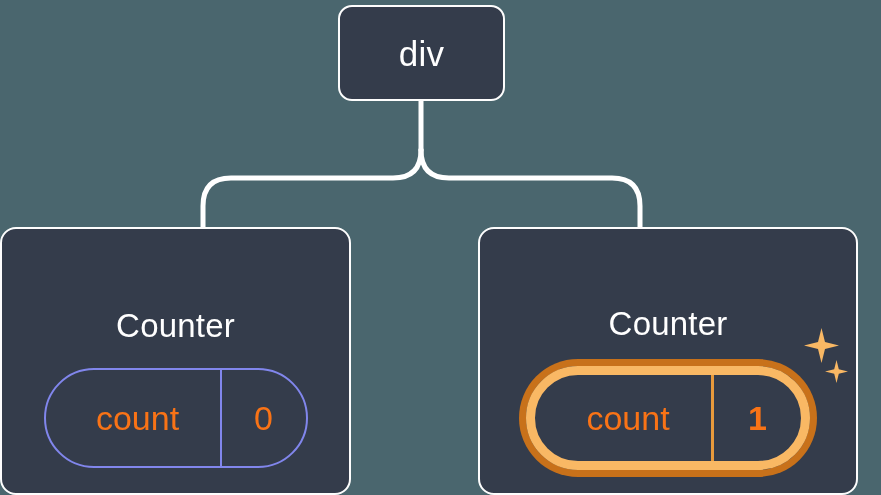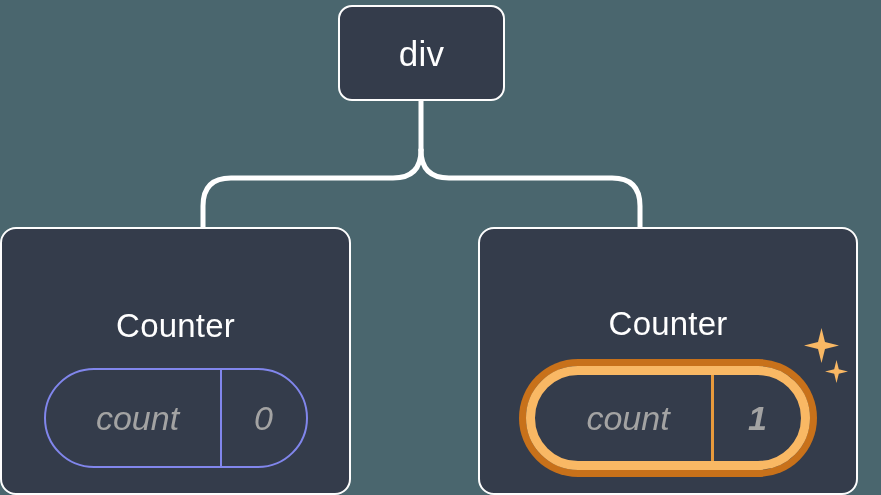--- a/index.html
+++ b/index.html
@@ -90,25 +90,24 @@
     height: 100px;
     border-radius: 50px;
     border: 2px solid #8186ec;
     background: transparent;
   }
   .pill .pill-key,
   .pill .pill-val {
     display: flex;
     align-items: center;
     justify-content: center;
-    color: #a3a3a3;
+    color: #f97316;
     font-size: 34px;
     line-height: 1;
     box-sizing: border-box;
-    font-style: italic;
   }
   .pill .pill-key {
     width: 174px;
     padding-left: 10px;
   }
   .pill .pill-val {
     width: 86px;
     border-left: 2px solid #8186ec;
   }
 

